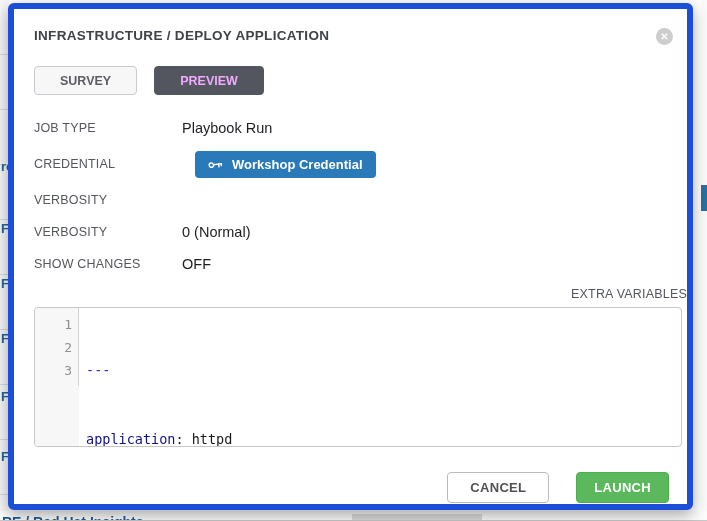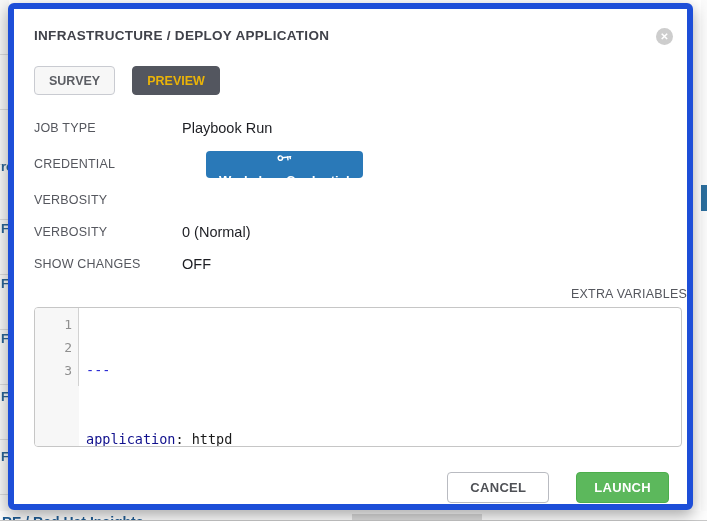--- a/index.html
+++ b/index.html
@@ -27,33 +27,33 @@
     background:#fff; border:6px solid #1d4ed8; border-radius:6px;
     box-shadow:0 5px 16px rgba(0,0,0,0.35);
   }
   .modal-header { display:flex; align-items:flex-start; justify-content:space-between; padding:19px 14px 0 20px; }
   .modal-title { font-size:13.5px; font-weight:bold; letter-spacing:0.3px; color:#40424a; }
   .close-btn { width:17px; height:17px; border-radius:50%; background:#cdcdcd; border:none;
     color:#fff; display:flex; align-items:center; justify-content:center; cursor:pointer; padding:0; }
   .close-btn .x-glyph { font-size:10px; font-weight:bold; line-height:1; }
 
   .tabs { display:flex; gap:17px; margin:21px 0 0 20px; }
-  .tab { height:29px; padding:0 14px; border-radius:4px; font-size:12.5px; font-weight:bold;
+  .tab { height:29px; padding:0 25px; border-radius:4px; font-size:12.5px; font-weight:bold;
     display:inline-flex; align-items:center; cursor:pointer; font-family:inherit; }
   .tab.inactive { background:#f7f7f7; border:1px solid #c9cbd1; color:#5b5d63; }
-  .tab.active   { background:#53565f; border:1px solid #53565f; color:#eab308; }
+  .tab.active   { background:#53565f; border:1px solid #53565f; color:#f0abfc; }
 
   .fields { margin:17px 0 0 20px; }
   .field-row { display:flex; align-items:center; height:32px; }
   .field-row.cred { height:40px; }
   .field-label { width:148px; flex:0 0 148px; font-size:12.5px; color:#55575e; letter-spacing:0.2px; }
   .field-value { font-size:14.5px; color:#1d1e23; }
   .chip { background:#2a79b8; color:#fff; border:none; border-radius:4px; height:27px;
-    display:inline-flex; align-items:center; gap:9px; padding:0 13px; margin-left:24px;
-    font-size:13px; font-weight:bold; cursor:pointer; font-family:inherit;flex-direction:column; }
+    display:inline-flex; align-items:center; gap:9px; padding:0 13px; margin-left:13px;
+    font-size:13px; font-weight:bold; cursor:pointer; font-family:inherit; }
   .key-icon { display:inline-flex; transform:rotate(-8deg); }
 
   .ev-label { margin:7px 0 0 20px; font-size:12.5px; color:#55575e; letter-spacing:0.2px;text-align:right; }
   .editor { display:flex; margin:6px 0 0 20px; width:648px; height:140px;
     border:1px solid #c6c6c6; border-radius:4px; background:#fff; overflow:hidden; }
   .gutter { position:relative; width:44px; flex:0 0 44px; background:#f7f7f7;
     padding:5px 7px 0 0; text-align:right; color:#8f8f8f;
     font-family:"DejaVu Sans Mono", monospace; font-size:13px; line-height:23px; }
   .gutter::after { content:""; position:absolute; top:0; right:0; height:78px; border-right:1px solid #d2d2d2; }
   .code { flex:1; padding:5px 0 0 7px; font-family:"DejaVu Sans Mono", monospace;

